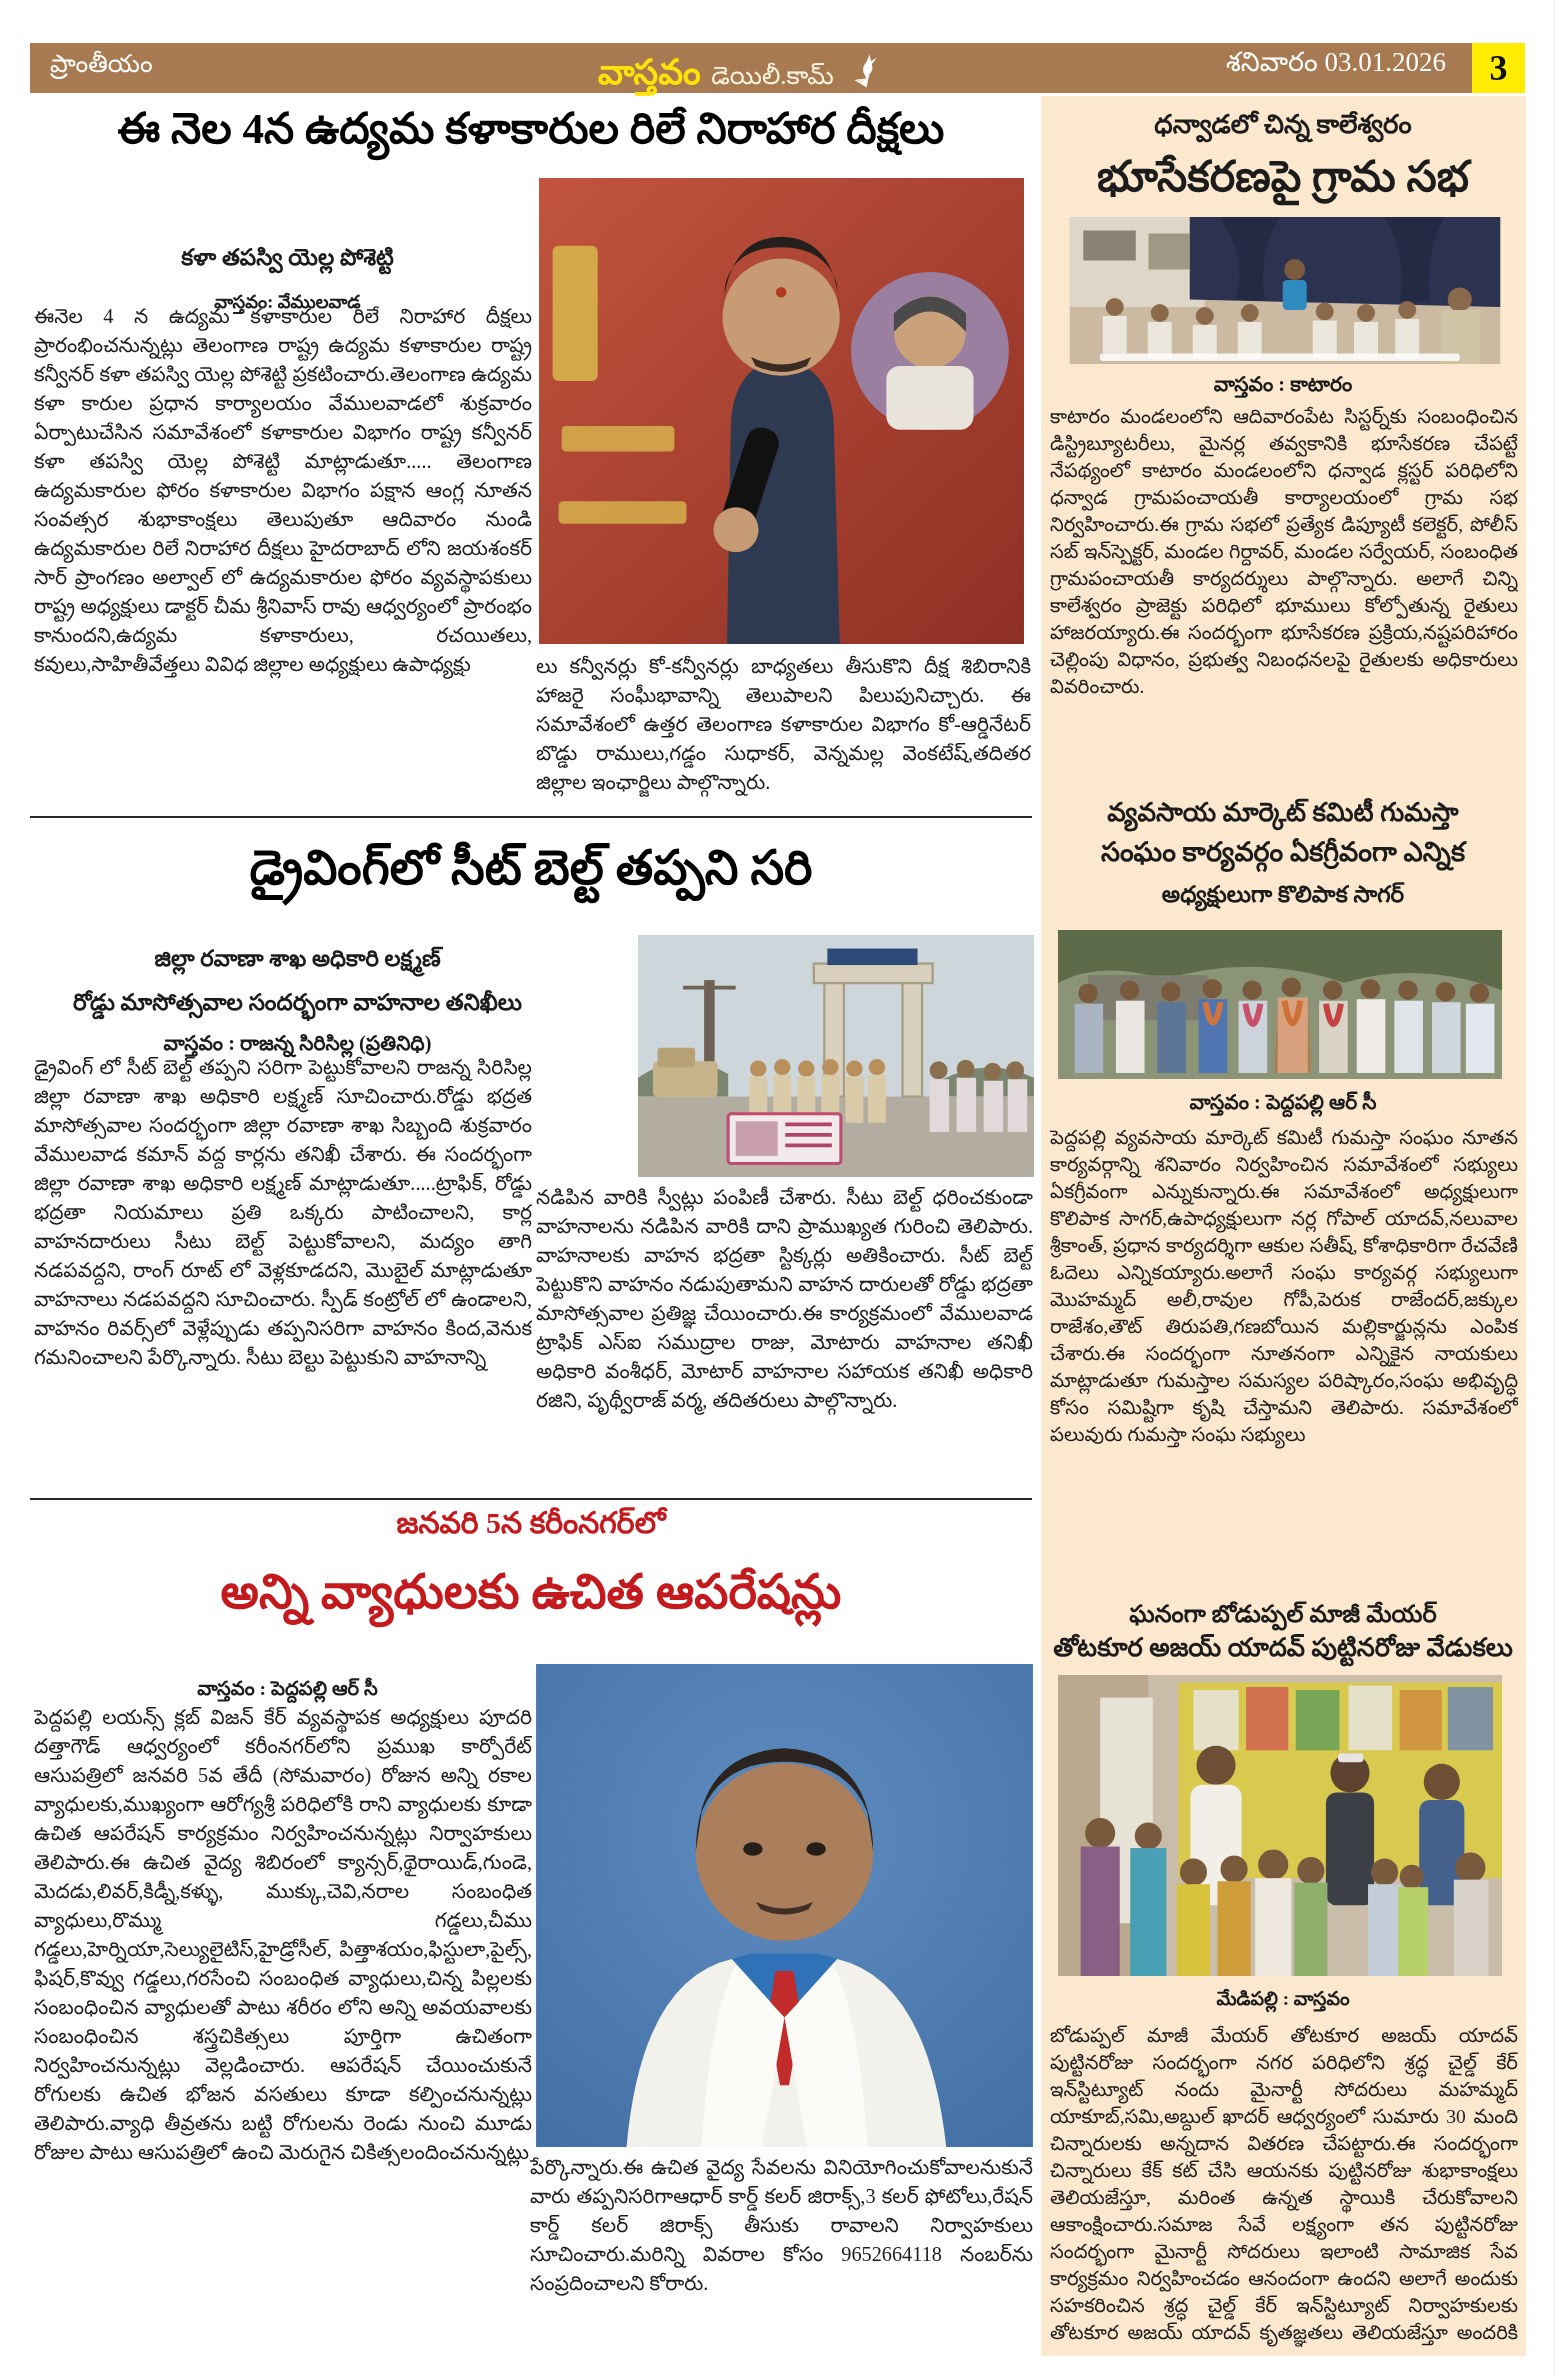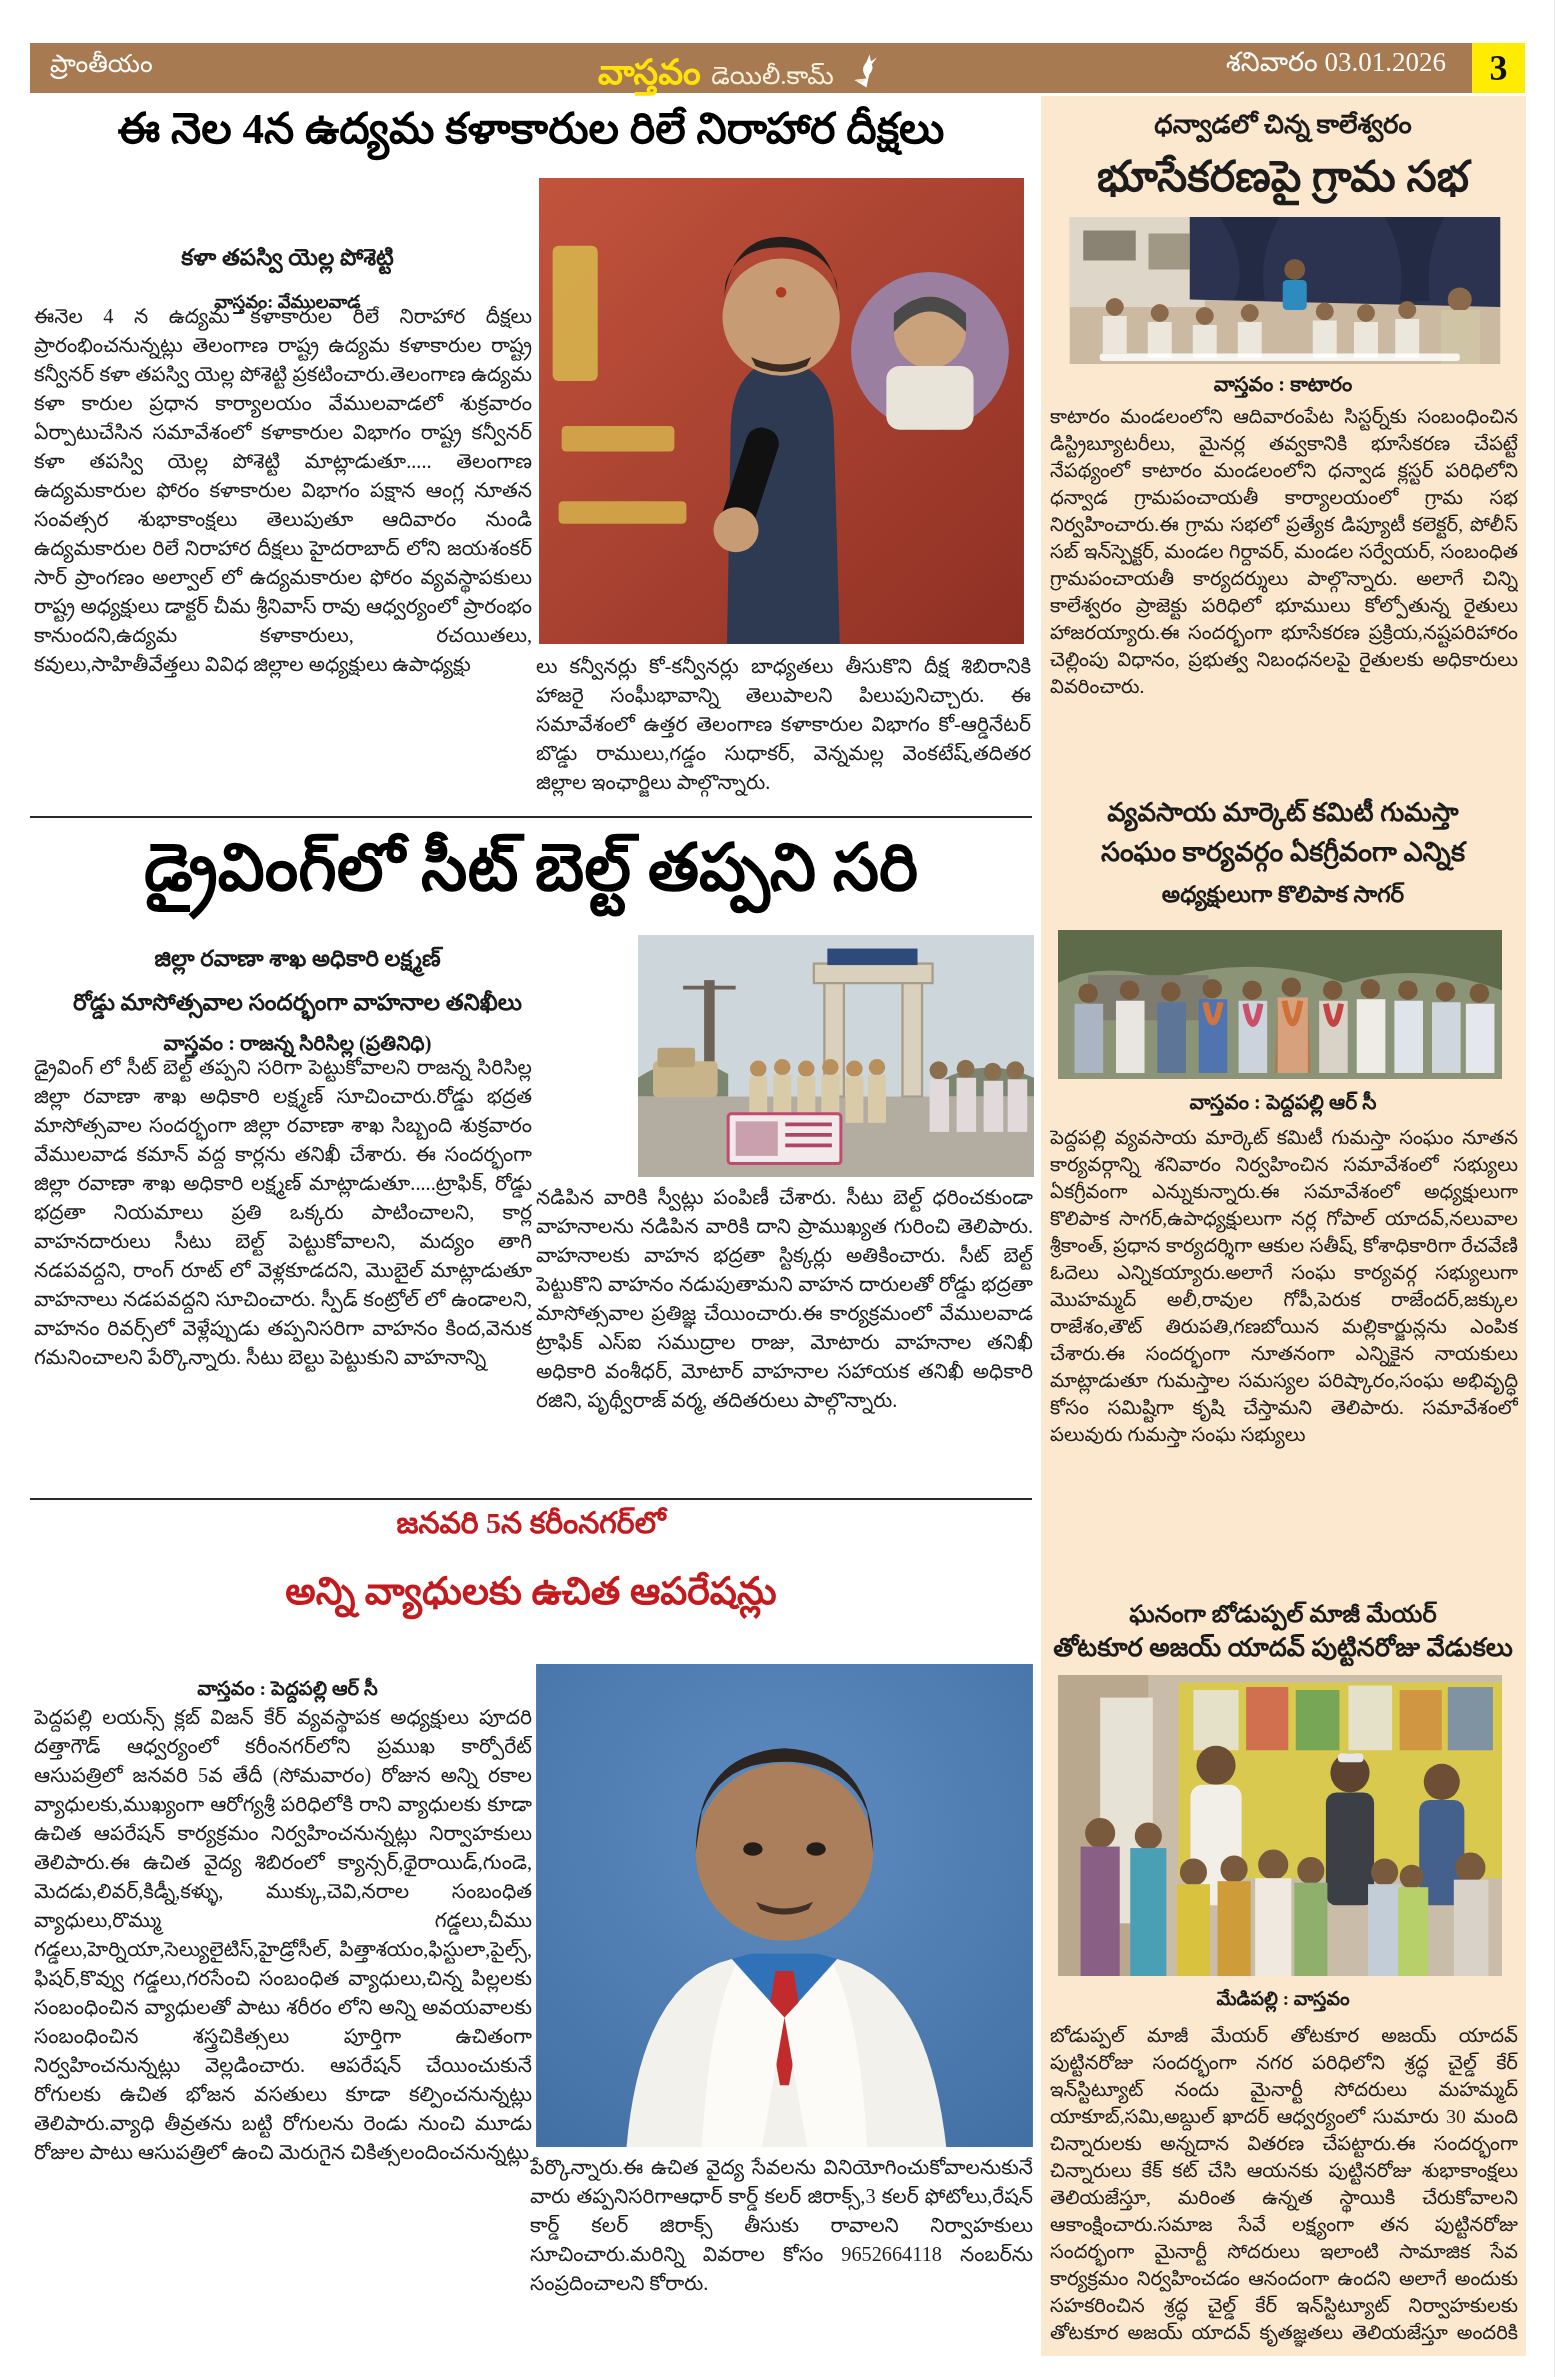--- a/index.html
+++ b/index.html
@@ -28,32 +28,32 @@
   #a1-head{left:30px;top:96px;width:1002px;font-size:43px;line-height:65px;font-weight:700;color:#000;}
   #a1-sub1{left:41px;top:190px;width:493px;font-size:23px;}
   #a1-sub2{left:41px;top:245px;width:493px;font-size:23px;}
   #a1-date{left:41px;top:292px;width:493px;font-size:18px;}
   #a1-photo{left:539px;top:178px;width:485px;height:466px;}
   #a1-col1{left:34px;top:302px;width:498px;height:506px;}
   #a1-col2{left:536px;top:652px;width:495px;height:176px;}
   #rule1{left:30px;top:816px;width:1002px;}
 
   
-  #a2-head{left:30px;top:823px;width:1002px;font-size:66px;line-height:90px;font-weight:700;color:#000;}
+  #a2-head{left:30px;top:823px;width:1002px;font-size:48px;line-height:90px;font-weight:700;color:#000;}
   #a2-sub1{left:38px;top:946px;width:519px;font-size:22.6px;}
   #a2-sub2{left:38px;top:990px;width:519px;font-size:23px;}
   #a2-date{left:38px;top:1032px;width:519px;font-size:20.3px;}
   #a2-photo{left:638px;top:935px;width:396px;height:242px;}
   #a2-col1{left:34px;top:1053px;width:498px;height:444px;}
   #a2-col2{left:536px;top:1183px;width:497px;height:313px;}
   #rule2{left:30px;top:1498px;width:1002px;}
 
   
   #a3-kicker{left:30px;top:1506px;width:1002px;font-size:30px;color:#c4191d;}
-  #a3-head{left:30px;top:1554px;width:1002px;font-size:38px;line-height:75px;color:#c4191d;}
+  #a3-head{left:30px;top:1554px;width:1002px;font-size:48px;line-height:75px;color:#c4191d;}
   #a3-date{left:41px;top:1678px;width:493px;font-size:19.6px;}
   #a3-col1{left:34px;top:1703px;width:498px;height:641px;}
   #a3-photo{left:536px;top:1664px;width:497px;height:483px;}
   #a3-col2{left:530px;top:2153px;width:503px;height:185px;}
 
   
   #sidebar-bg{left:1041px;top:96px;width:485px;height:2260px;background:#fbe8cf;}
   #s1-kicker{left:1052px;top:110px;width:462px;font-size:26px;}
   #s1-head{left:1052px;top:147px;width:462px;font-size:43px;line-height:59px;}
   #s1-photo{left:1069px;top:217px;width:432px;height:147px;}

